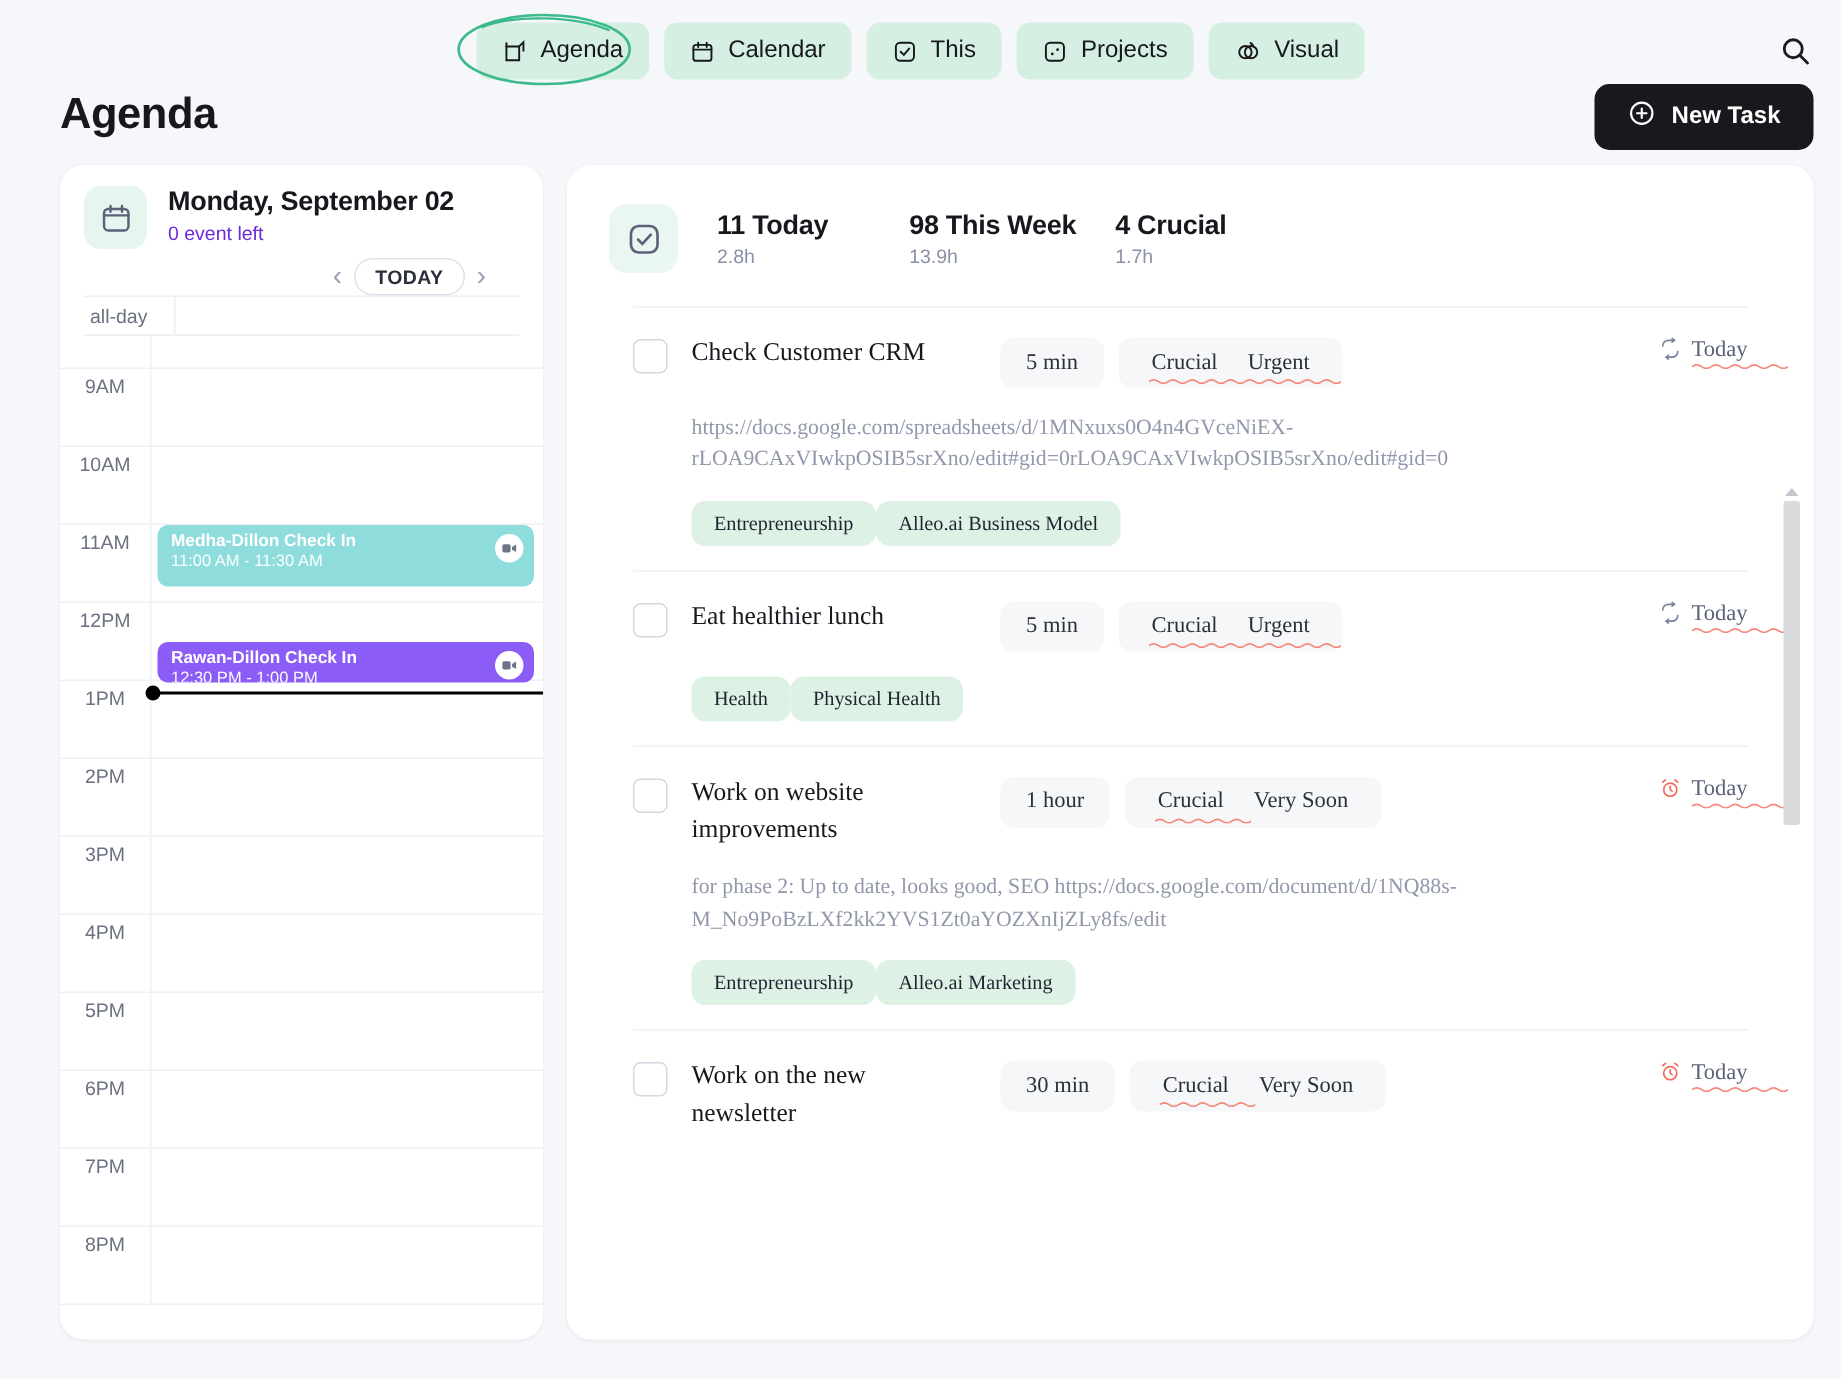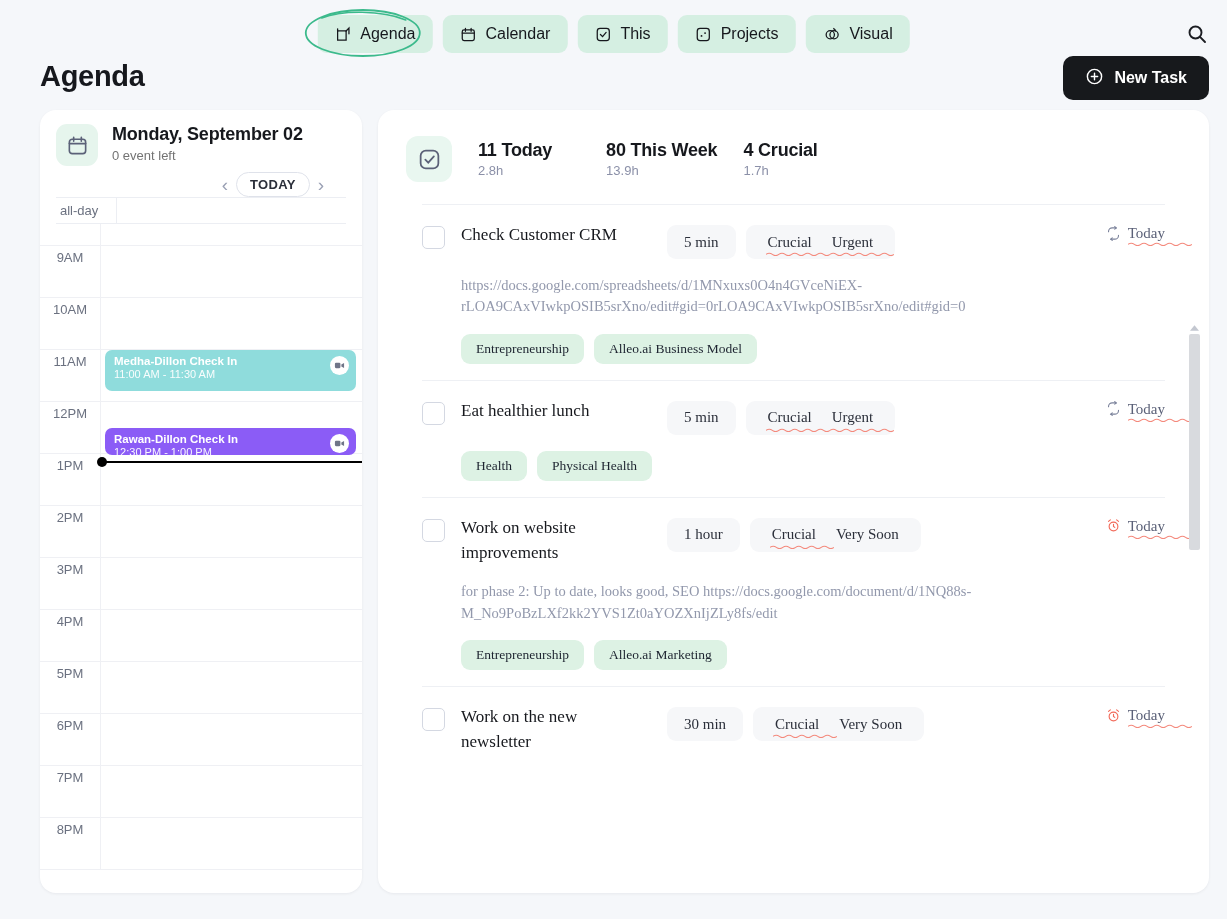--- a/index.html
+++ b/index.html
@@ -64,21 +64,21 @@
     flex: 0 0 322px;
   }
   .cal-head { padding: 14px 16px 0 16px; position: relative; }
   .cal-head-top { display: flex; align-items: flex-start; gap: 14px; }
   .cal-icon-box {
     width: 42px; height: 42px; border-radius: 11px;
     background: #e6f5ed; display: flex; align-items: center; justify-content: center;
     flex: 0 0 42px;
   }
   .cal-date { font-size: 18px; font-weight: bold; letter-spacing: -.2px; color: #16181d; }
-  .cal-sub { font-size: 13px; color: #737373; margin-top: 3px; }
+  .cal-sub { font-size: 13px; color: #6d28d9; margin-top: 3px; }
   .cal-nav {
     display: flex; align-items: center; justify-content: flex-end;
     gap: 8px; margin-top: 6px; padding-right: 22px;
   }
   .nav-arrow { color: #9aa0b4; font-size: 19px; cursor: pointer; line-height: 1; user-select: none; }
   .today-pill {
     border: 1px solid #dfe2ea; border-radius: 16px;
     padding: 4px 13px; font-size: 13px; font-weight: bold;
     color: #2b2f3a; cursor: pointer; letter-spacing: .3px;
   }
@@ -173,21 +173,21 @@
     display: flex; align-items: center; gap: 7px; cursor: pointer;
   }
   .due-text {
     font-size: 15px; color: #5b6178; position: relative; padding-bottom: 3px;
   }
   .due-text .squiggle { left: 0; right: 0; bottom: -1px; }
   .task-desc {
     font-size: 14.5px; color: #9298ac; line-height: 1.48;
     margin: 16px 0 0 39px; max-width: 640px; word-break: break-word;
   }
-  .tags { display: flex; gap: 10px; margin: 16px 0 0 39px; }
+  .tags { display: flex; margin: 16px 0 0 39px; }
   .tag {
     background: #ddf2e4; border-radius: 9px; height: 30px;
     display: flex; align-items: center; padding: 0 15px;
     font-size: 13.5px; color: #1d2430; cursor: pointer; white-space: nowrap;
   }
 
   
   .sbar {
     position: absolute; right: 8px; top: 212px; width: 14px; height: 660px;
   }
@@ -401,21 +401,21 @@
         <svg width="25" height="25" viewBox="0 0 24 24" fill="none" stroke="#5b6178" stroke-width="1.7" stroke-linecap="round">
           <rect x="3.5" y="3.5" width="17" height="17" rx="5"></rect>
             <path d="M8 12.2l2.8 2.8L16.2 9"></path>
         </svg>
       </div>
       <div class="stat">
         <div class="stat-num">11 Today</div>
         <div class="stat-hrs">2.8h</div>
       </div>
       <div class="stat stat-gap">
-        <div class="stat-num">80 This Week</div>
+        <div class="stat-num">98 This Week</div>
         <div class="stat-hrs">13.9h</div>
       </div>
       <div class="stat">
         <div class="stat-num">4 Crucial</div>
         <div class="stat-hrs">1.7h</div>
       </div>
     </div>
 
     <div class="task-list" id="task-list">
         <div class="task">

